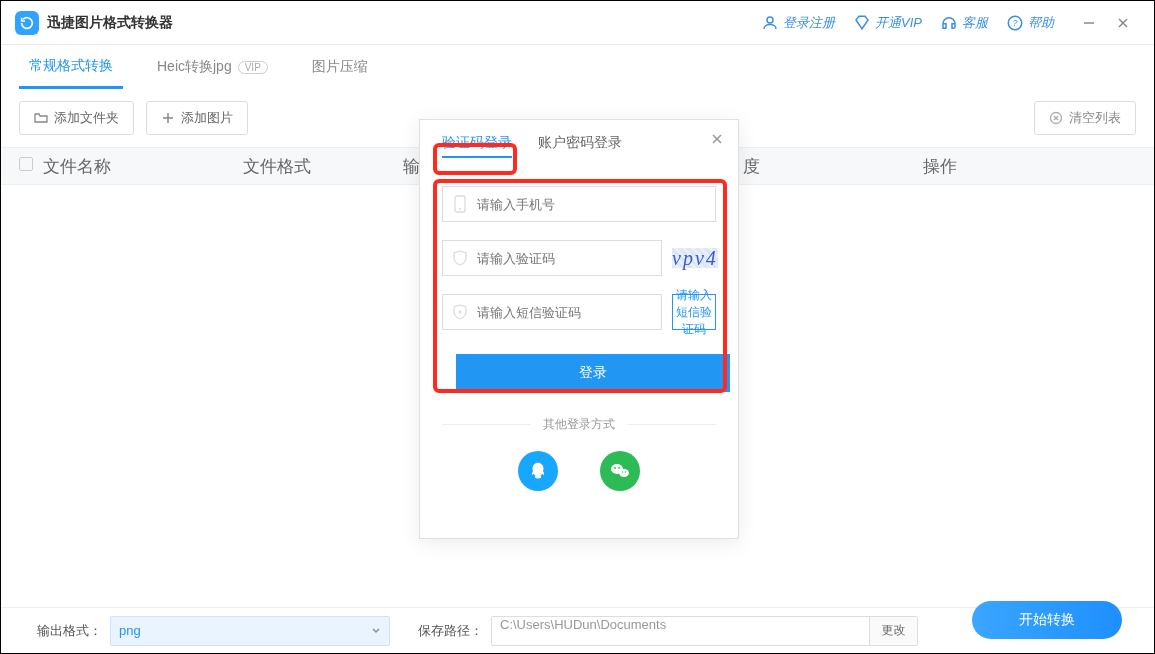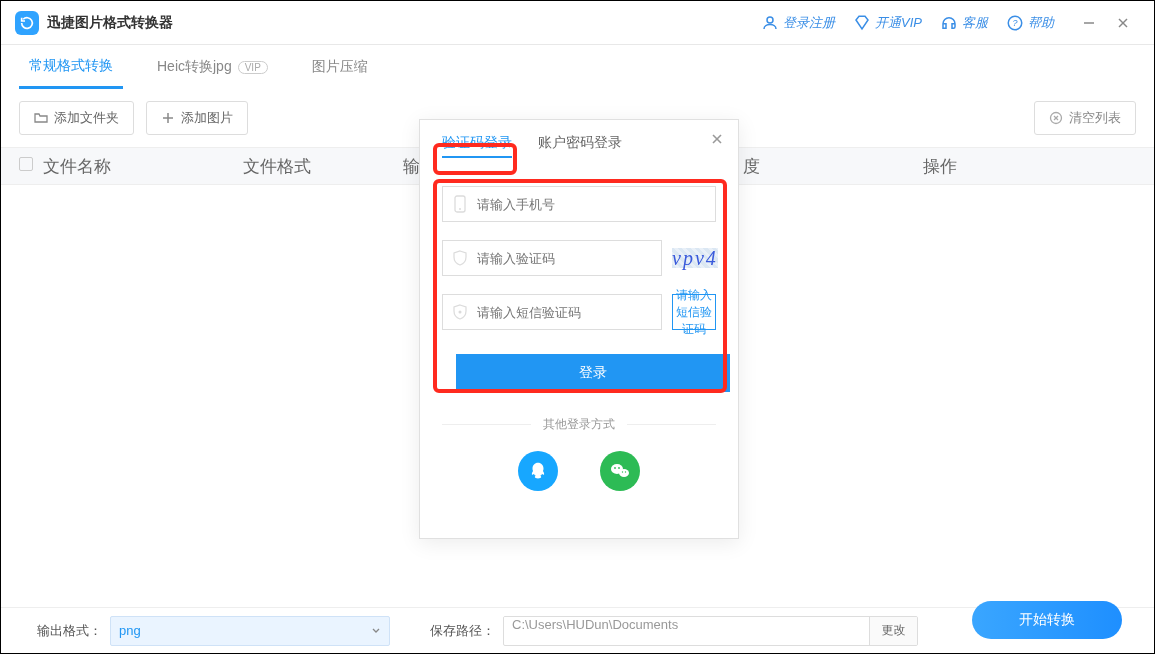--- a/index.html
+++ b/index.html
@@ -28,21 +28,21 @@
 .table-head { height: 38px; background: #f7f8fa; display: flex; align-items: center; padding: 0 18px; font-size: 17px; color: #666; border-top: 1px solid #eee; border-bottom: 1px solid #eee; }
 .th-check { width: 24px; }
 .th1 { width: 200px; }
 .th2 { width: 160px; }
 .th3 { width: 340px; }
 .th4 { width: 180px; }
 .th5 { flex: 1; }
 
 .footer { position: absolute; left: 0; right: 0; bottom: 0; height: 46px; border-top: 1px solid #eee; display: flex; align-items: center; padding: 0 36px; }
 .footer-label { font-size: 13px; color: #555; margin-right: 8px; }
-.format-select { width: 280px; height: 30px; border: 1px solid #cfe2f7; background: #eaf4ff; border-radius: 2px; padding: 0 8px; display: flex; align-items: center; justify-content: space-between; color: #2196f3; font-size: 13px; cursor: pointer; margin-right: 40px; }
+.format-select { width: 280px; height: 30px; border: 1px solid #cfe2f7; background: #eaf4ff; border-radius: 2px; padding: 0 8px; display: flex; align-items: center; justify-content: space-between; color: #2196f3; font-size: 13px; cursor: pointer; margin-right: 28px; }
 .path-box { flex: 1; height: 30px; border: 1px solid #ddd; border-radius: 2px; display: flex; align-items: flex-start; overflow: hidden; margin-right: 200px; }
 .path-input { flex: 1; border: none; padding: 0 8px; font-size: 13px; color: #999; outline: none; }
 .path-change { width: 48px; height: 100%; border-left: 1px solid #ddd; display: flex; align-items: center; justify-content: center; font-size: 12px; color: #666; cursor: pointer; background: #fafafa; }
 .start-btn { position: absolute; right: 32px; bottom: 14px; width: 150px; height: 38px; border-radius: 19px; background: linear-gradient(90deg, #3aa6ff, #1e8fff); color: #fff; font-size: 14px; display: flex; align-items: center; justify-content: center; cursor: pointer; border: none; }
 
 .modal { position: absolute; left: 418px; top: 118px; width: 320px; height: 420px; background: #fff; border: 1px solid #e0e0e0; box-shadow: 0 4px 20px rgba(0,0,0,0.08); padding: 14px 0 0 0; }
 .modal-close { position: absolute; right: 10px; top: 8px; width: 22px; height: 22px; display: flex; align-items: center; justify-content: center; color: #999; cursor: pointer; font-size: 18px; }
 .modal-tabs { display: flex; padding: 0 22px 10px 22px; text-align: center; }
 .modal-tab { font-size: 14px; color: #666; margin-right: 26px; cursor: pointer; padding-bottom: 4px; }
 .modal-tab.active { color: #2196f3; border-bottom: 2px solid #2196f3; }

